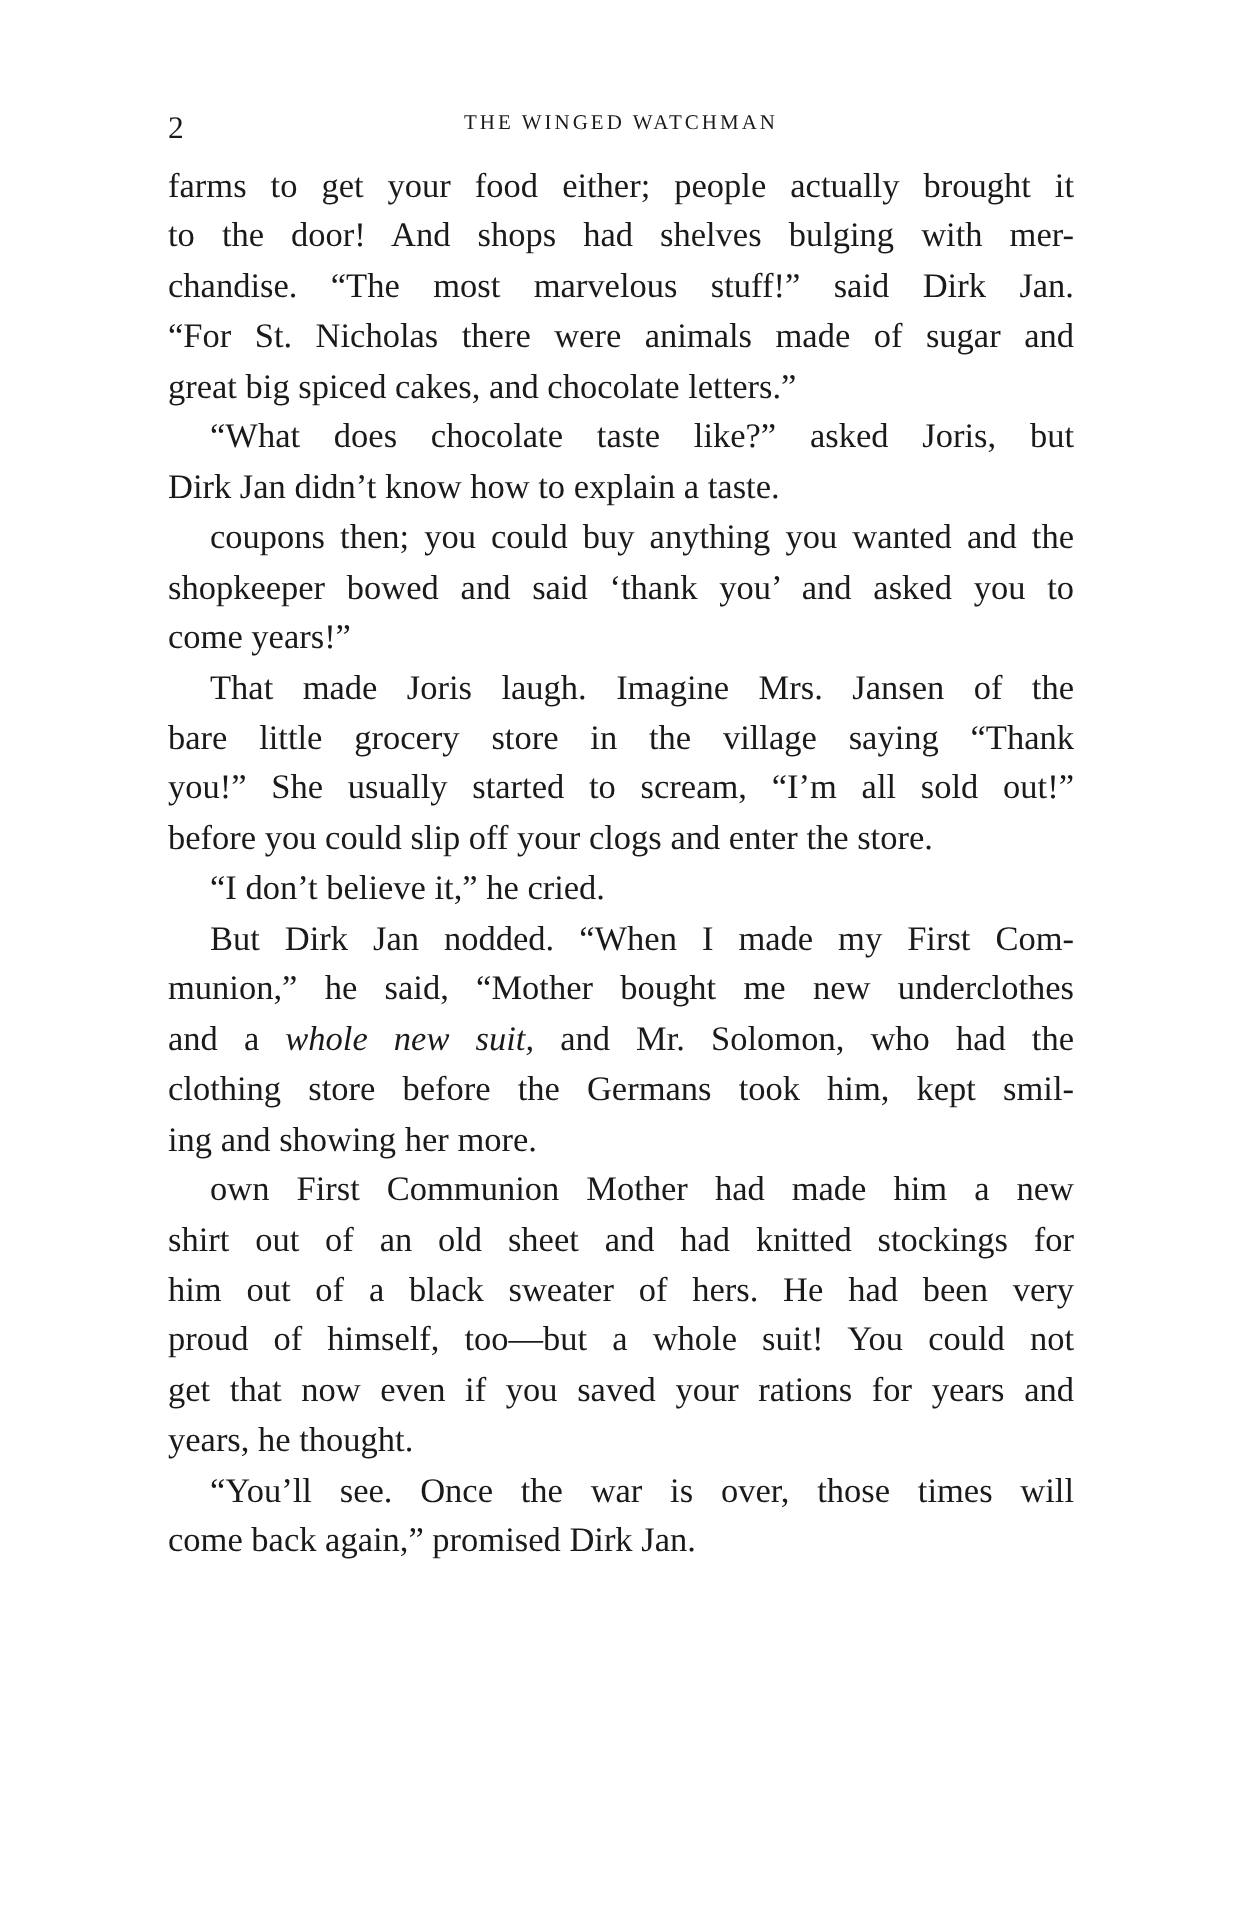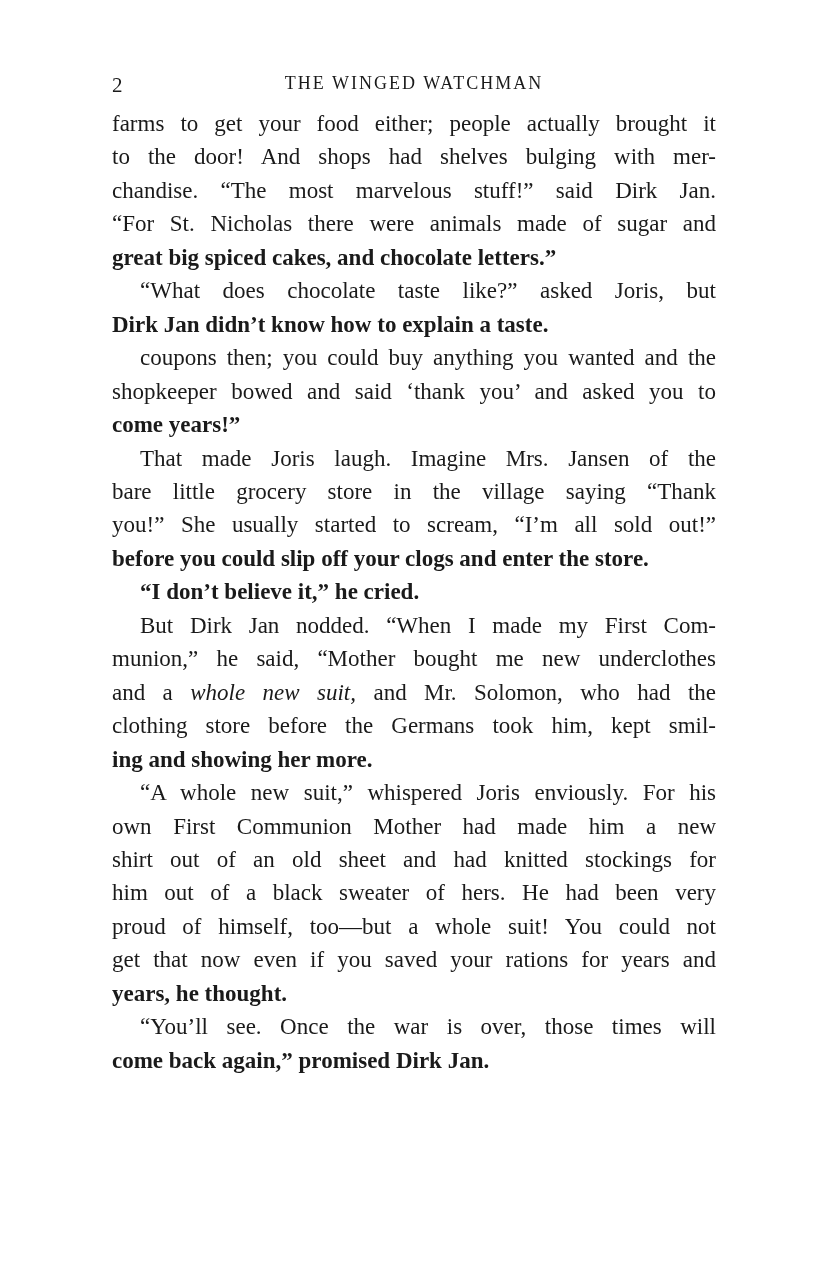--- a/index.html
+++ b/index.html
@@ -23,21 +23,21 @@
   .page-number {
     position: absolute;
     left: 0;
     top: 2px;
     font-size: 21px;
     line-height: 24px;
   }
   .running-title {
     display: block;
     text-align: center;
-    font-size: 18px;
+    font-size: 14px;
     line-height: 24px;
     letter-spacing: 2px;
     white-space: nowrap;
   }
   .textblock {
     position: absolute;
     top: 107px;
     left: 112px;
     width: 604px;
     font-size: 23px;
@@ -45,21 +45,20 @@
   }
   p.para { margin: 0; padding: 0; }
   .line {
     display: block;
     text-align: justify;
     text-align-last: justify;
   }
   .line.last {
     text-align: right;
     text-align-last: left;
-    font-weight: bold;
   }
   p.indent .line:first-child { text-indent: 28px; }
   .line i { font-style: italic; }
 </style>
 </head>
 <body>
 
 <div class="page">
   <div class="header">
     <span class="page-number">2</span>
@@ -92,21 +91,20 @@
         <span class="line last"><span>“I don’t believe it,” he cried.</span></span>
       </p>
       <p class="para indent">
         <span class="line"><span>But Dirk Jan nodded. “When I made my First Com-</span></span>
         <span class="line"><span>munion,” he said, “Mother bought me new underclothes</span></span>
         <span class="line"><span>and a </span><i>whole new suit,</i><span> and Mr. Solomon, who had the</span></span>
         <span class="line"><span>clothing store before the Germans took him, kept smil-</span></span>
         <span class="line last"><span>ing and showing her more.</span></span>
       </p>
       <p class="para indent">
-        <span class="line"><span>“A whole new suit,” whispered Joris enviously. For his</span></span>
         <span class="line"><span>own First Communion Mother had made him a new</span></span>
         <span class="line"><span>shirt out of an old sheet and had knitted stockings for</span></span>
         <span class="line"><span>him out of a black sweater of hers. He had been very</span></span>
         <span class="line"><span>proud of himself, too—but a whole suit! You could not</span></span>
         <span class="line"><span>get that now even if you saved your rations for years and</span></span>
         <span class="line last"><span>years, he thought.</span></span>
       </p>
       <p class="para indent">
         <span class="line"><span>“You’ll see. Once the war is over, those times will</span></span>
         <span class="line last"><span>come back again,” promised Dirk Jan.</span></span>

